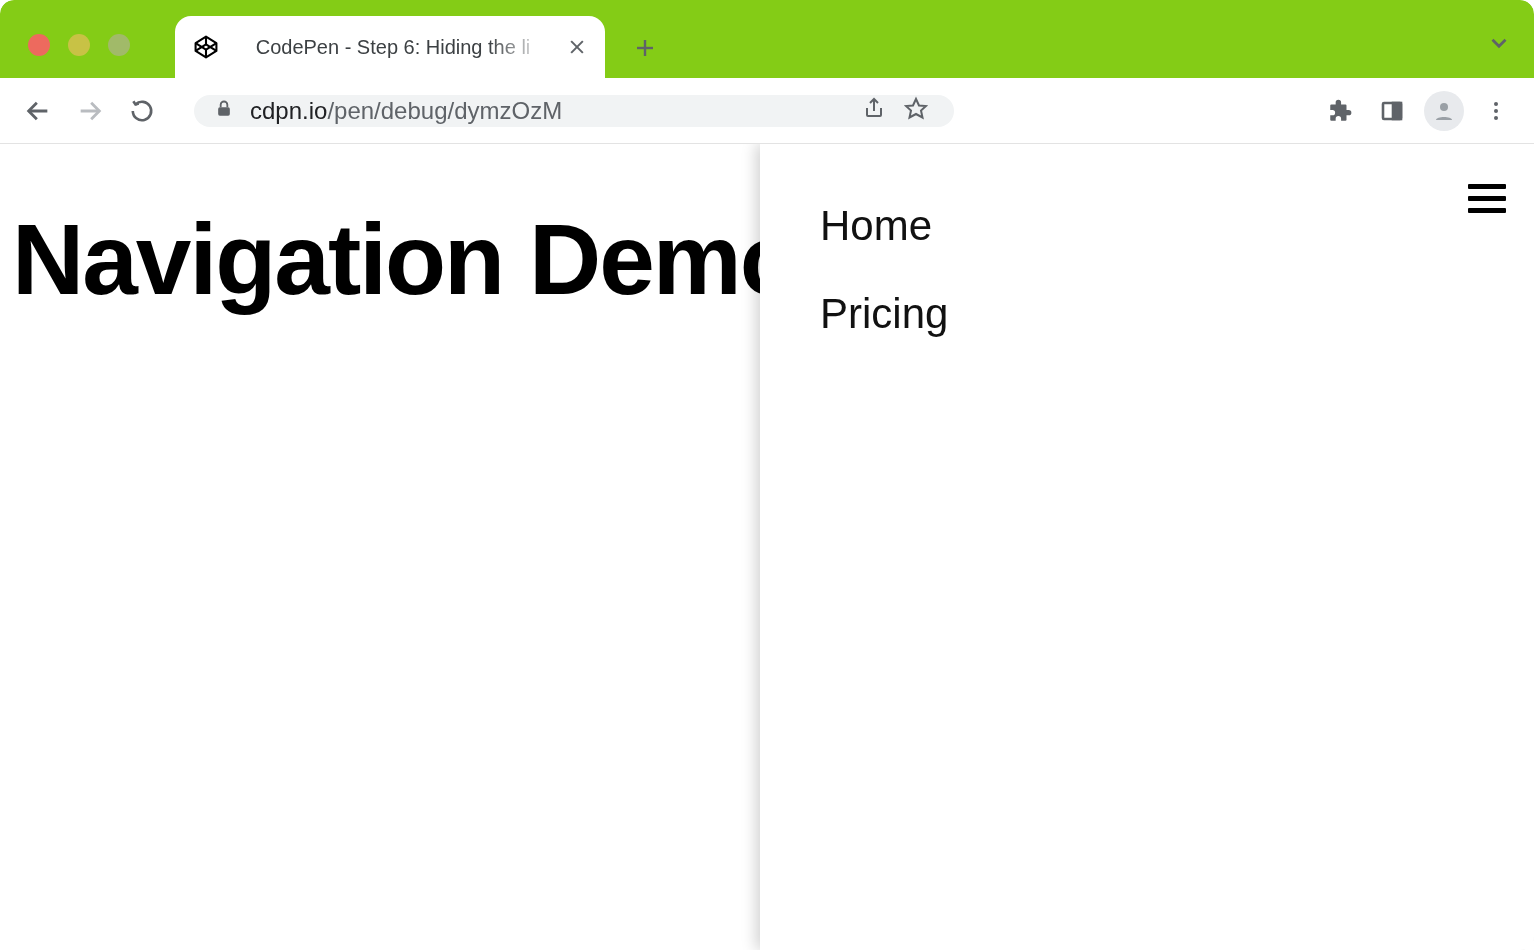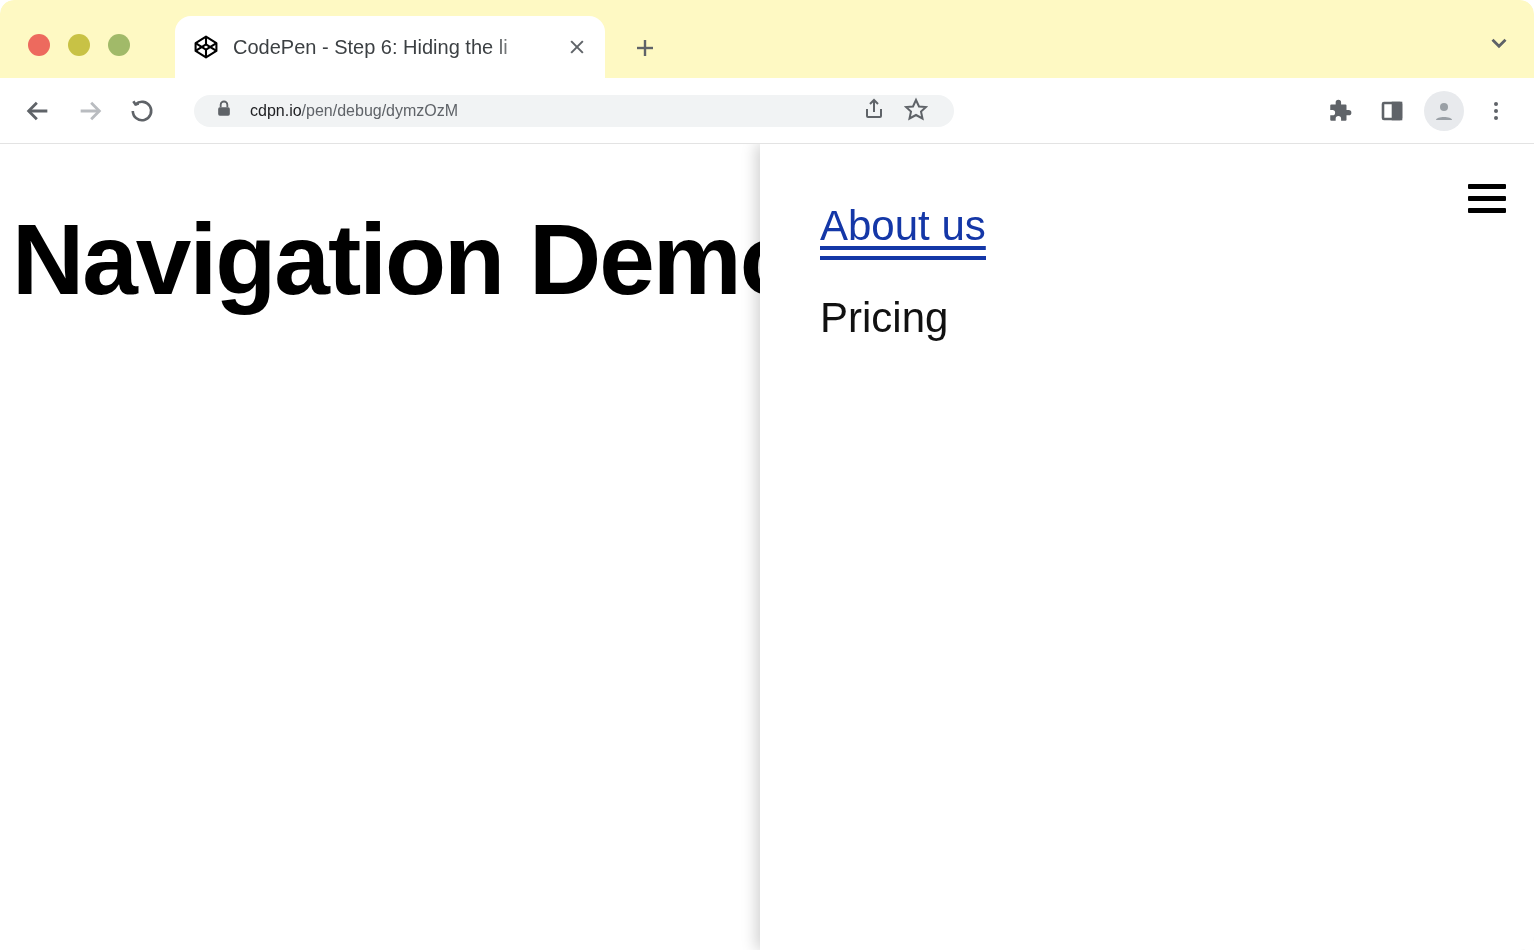--- a/index.html
+++ b/index.html
@@ -1,25 +1,26 @@
 <!DOCTYPE html>
 <html><head>
 <meta charset="utf-8">
 <style>
   * { margin: 0; padding: 0; box-sizing: border-box; }
   html, body { width: 100%; height: 100%; font-family: -apple-system, BlinkMacSystemFont, "Segoe UI", Helvetica, Arial, sans-serif; }
   body { background: #fff; }
 
   
   .browser-chrome {
-    background: #fef9c3;
+    background: #84cc16;
     height: 78px;
     position: relative;
     border-top-left-radius: 14px;
     border-top-right-radius: 14px;
+    text-align: center;
   }
   .traffic-lights {
     position: absolute;
     top: 34px;
     left: 28px;
     display: flex;
     gap: 18px;
   }
   .traffic-light {
     width: 22px; height: 22px; border-radius: 50%;
@@ -90,21 +91,21 @@
     flex: 0 0 760px;
     margin-left: 20px;
     height: 32px;
     background: #f1f3f4;
     border-radius: 28px;
     display:flex;
     align-items:center;
     padding: 0 20px;
     gap: 16px;
     color:#202124;
-    font-size: 16px;
+    font-size: 24px;
   }
   .omnibox .lock { color:#5f6368; }
   .omnibox .url .host { color:#202124; }
   .omnibox .url .path { color:#5f6368; }
   .omnibox-actions {
     margin-left:auto;
     display:flex;
     align-items:center;
     gap:18px;
     padding-right:6px;
@@ -311,21 +312,21 @@
           <circle cx="12" cy="19" r="2"></circle>
       </svg>
     </div>
   </div>
 
   <div class="page">
     <h1 class="page-heading">Navigation Demo</h1>
 
     <nav class="drawer">
       <ul>
-        <li><a href="#" class="active">About us</a></li>
+        <li><a href="#">Home</a></li>
         <li><a href="#">Pricing</a></li>
       </ul>
     </nav>
 
     <div class="hamburger">
       <span></span>
         <span></span>
         <span></span>
     </div>
   </div>

